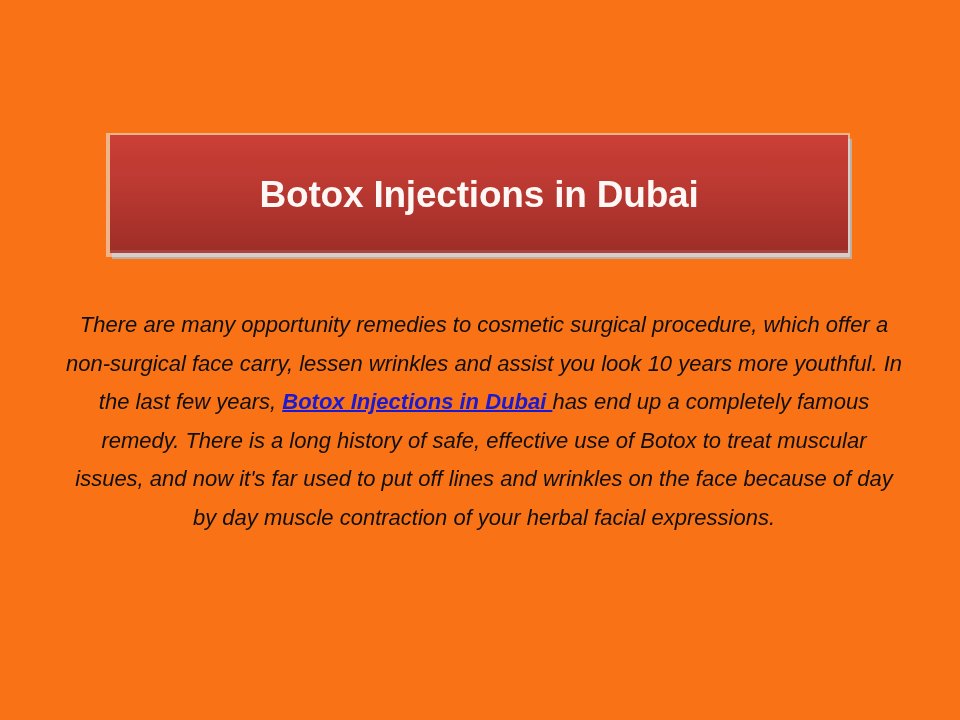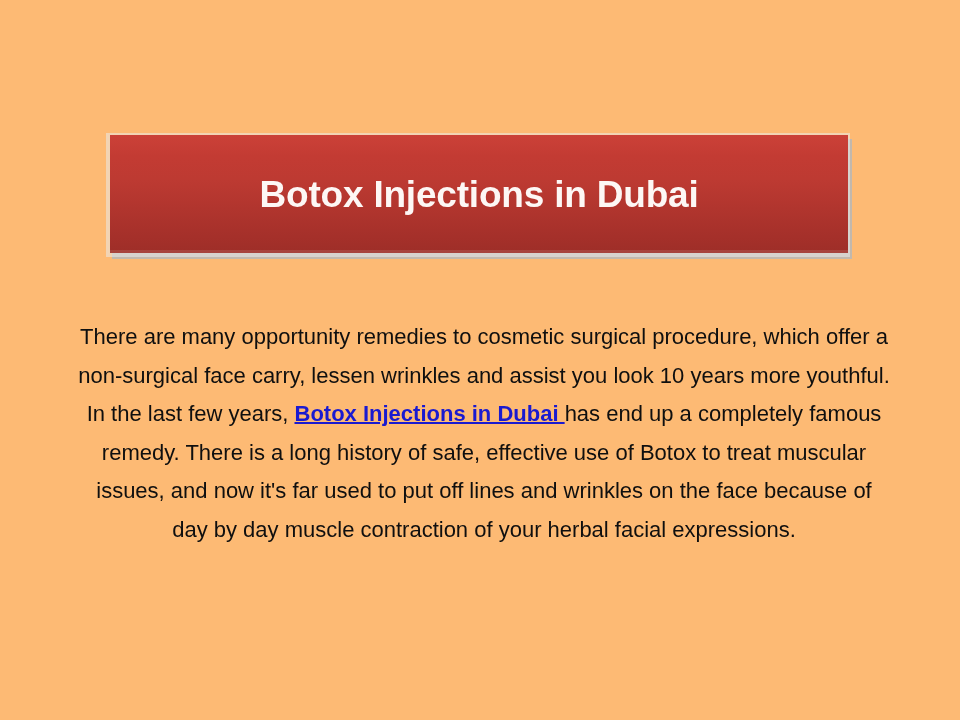--- a/index.html
+++ b/index.html
@@ -11,21 +11,21 @@
     height: 720px;
     background: #ffffff;
     font-family: "Liberation Sans", sans-serif;
     overflow: hidden;
   }
 
   .slide {
     position: relative;
     width: 960px;
     height: 720px;
-    background: #fdba74;
+    background: #f97316;
   }
 
   
   .title-banner-wrap {
     position: absolute;
     left: 104px;
     top: 131px;
     width: 752px;
     height: 130px;
   }
@@ -93,23 +93,24 @@
     font-size: 19.5px;
     font-weight: bold;
     line-height: 38px;
     margin: 0 0 1px 0;
     color: #111111;
   }
 
   .paragraph {
     font-size: 22px;
     line-height: 38.5px;
-    margin: 12px;
+    margin: 0;
     color: #0f0f0f;
     font-weight: normal;
+    font-style: italic;
   }
 
   .inline-link {
     color: #1a1ad0;
     font-weight: bold;
     text-decoration: underline;
     text-underline-offset: 1px;
   }
 </style>
 </head>

